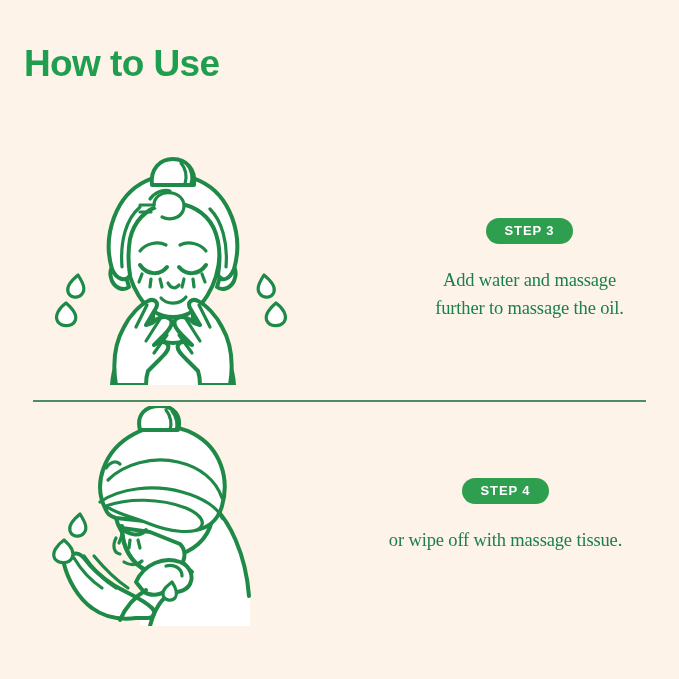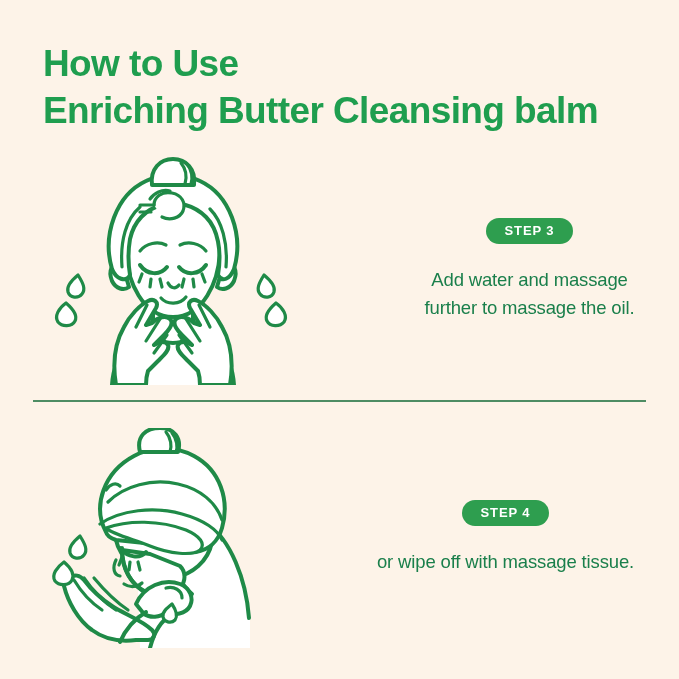--- a/index.html
+++ b/index.html
@@ -18,21 +18,21 @@
     position: relative;
     width: 679px;
     height: 679px;
     background: #FDF3E8;
     box-sizing: border-box;
   }
 
   
   .heading {
     position: absolute;
-    left: 43px;
+    left: 24px;
     top: 40px;
     width: 630px;
   }
   .heading-line {
     display: block;
     color: #1F9E4F;
     font-weight: 700;
     font-size: 37px;
     line-height: 47px;
     letter-spacing: -0.6px;
@@ -42,21 +42,21 @@
   
   .step-row {
     position: absolute;
     left: 0;
     width: 679px;
     display: flex;
     flex-direction: row;
     align-items: center;
   }
   #row-step3 { top: 152px; height: 236px; gap: 48px; }
-  #row-step4 { top: 418px; height: 240px; }
+  #row-step4 { top: 396px; height: 240px; }
 
   .illus-cell {
     width: 340px;
     height: 100%;
     position: relative;
     flex: 0 0 340px;
   }
   .illus-cell svg {
     position: absolute;
     left: 50%;
@@ -89,20 +89,21 @@
     white-space: nowrap;
   }
 
   .step-desc {
     color: #1A7F4B;
     font-size: 18.5px;
     line-height: 28px;
     text-align: right;
     letter-spacing: -0.15px;
     white-space: nowrap;
+    font-family: Liberation Serif, serif;
   }
 
   
   .divider {
     position: absolute;
     left: 33px;
     top: 400px;
     width: 613px;
     height: 1.5px;
     background: #4E8C63;
@@ -138,21 +139,20 @@
   }
   .solidw { fill: #FFFFFF; stroke: none; }
 </style>
 </head>
 <body>
 
 <div class="page">
 
   <div class="heading">
     <span class="heading-line">How to Use</span>
-    <span class="heading-line">Enriching Butter Cleansing balm</span>
   </div>
 
   <div class="step-row" id="row-step3">
 
     <div class="illus-cell">
       <svg width="240" height="230" viewBox="0 0 240 230" xmlns="http://www.w3.org/2000/svg">
 
         <path class="solidw" d="M62 230 C64 196 86 178 106 170 L140 170 C160 178 182 196 184 230 Z"></path>
         <path class="ln" d="M62 230 C64 196 86 178 106 170"></path>
         <path class="ln" d="M184 230 C182 196 160 178 140 170"></path>

